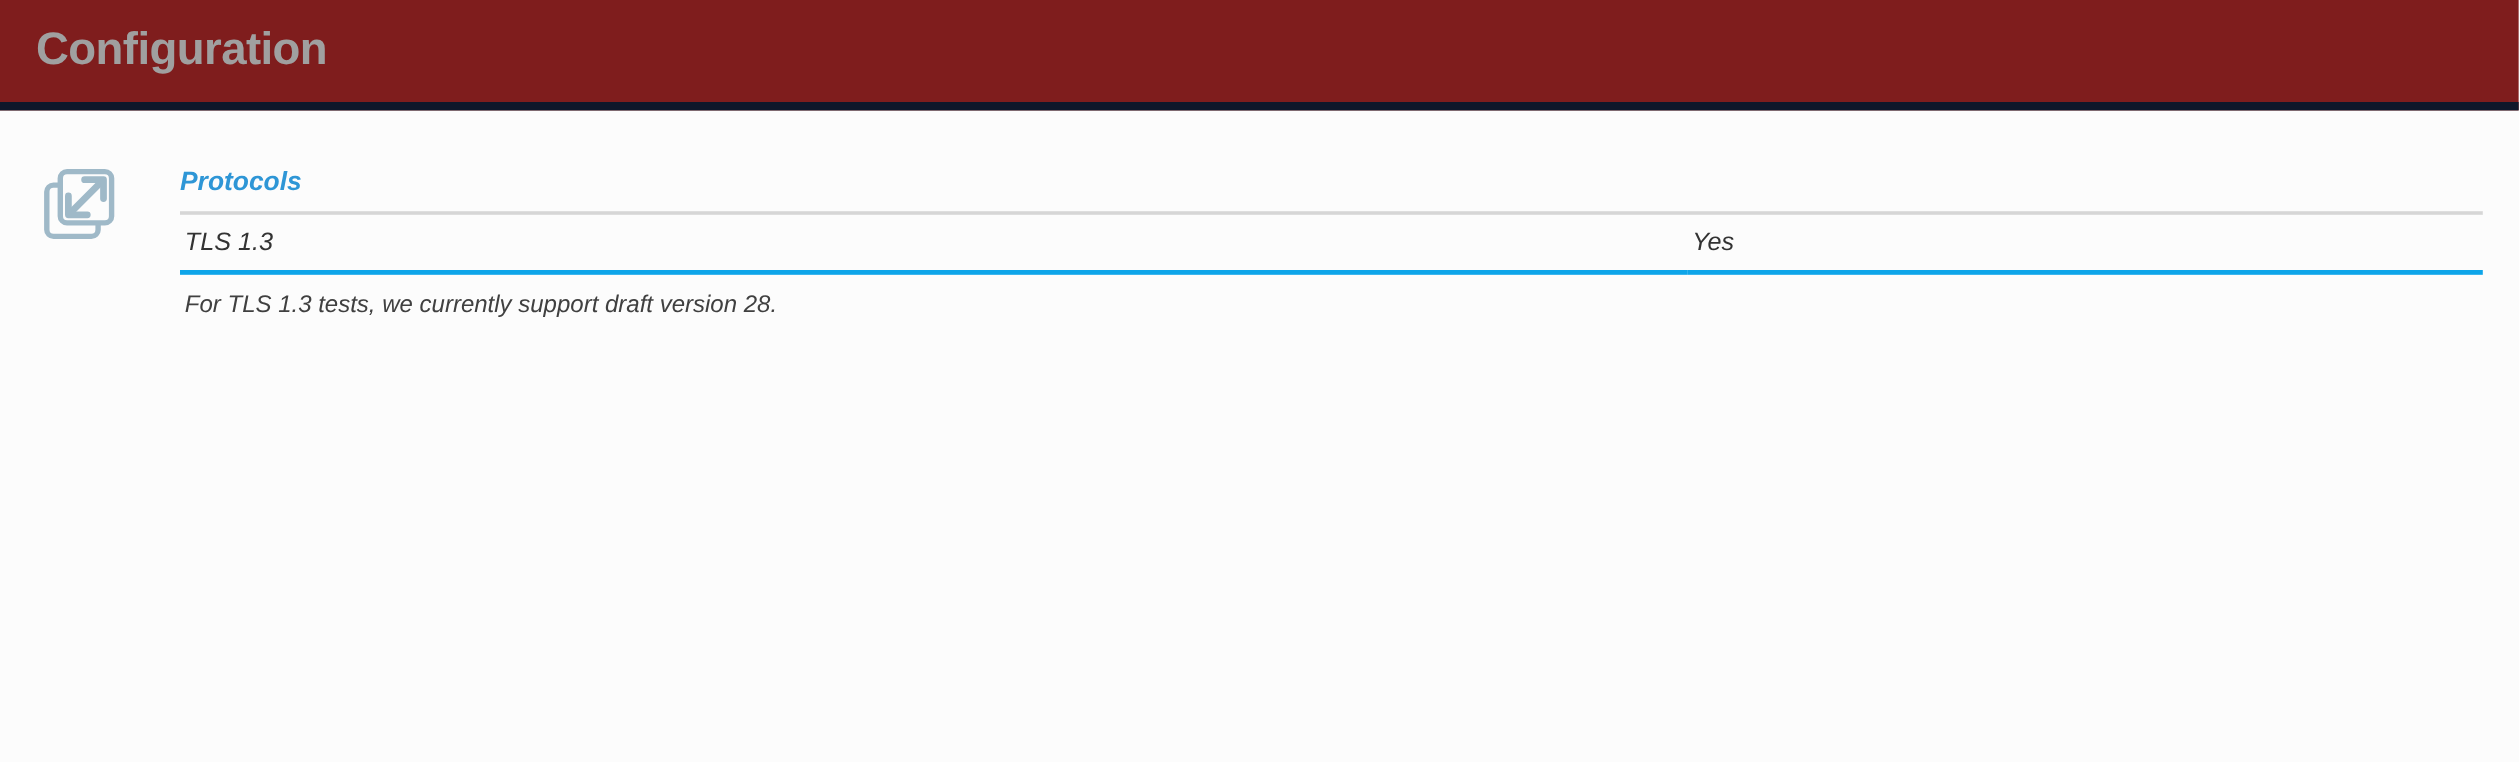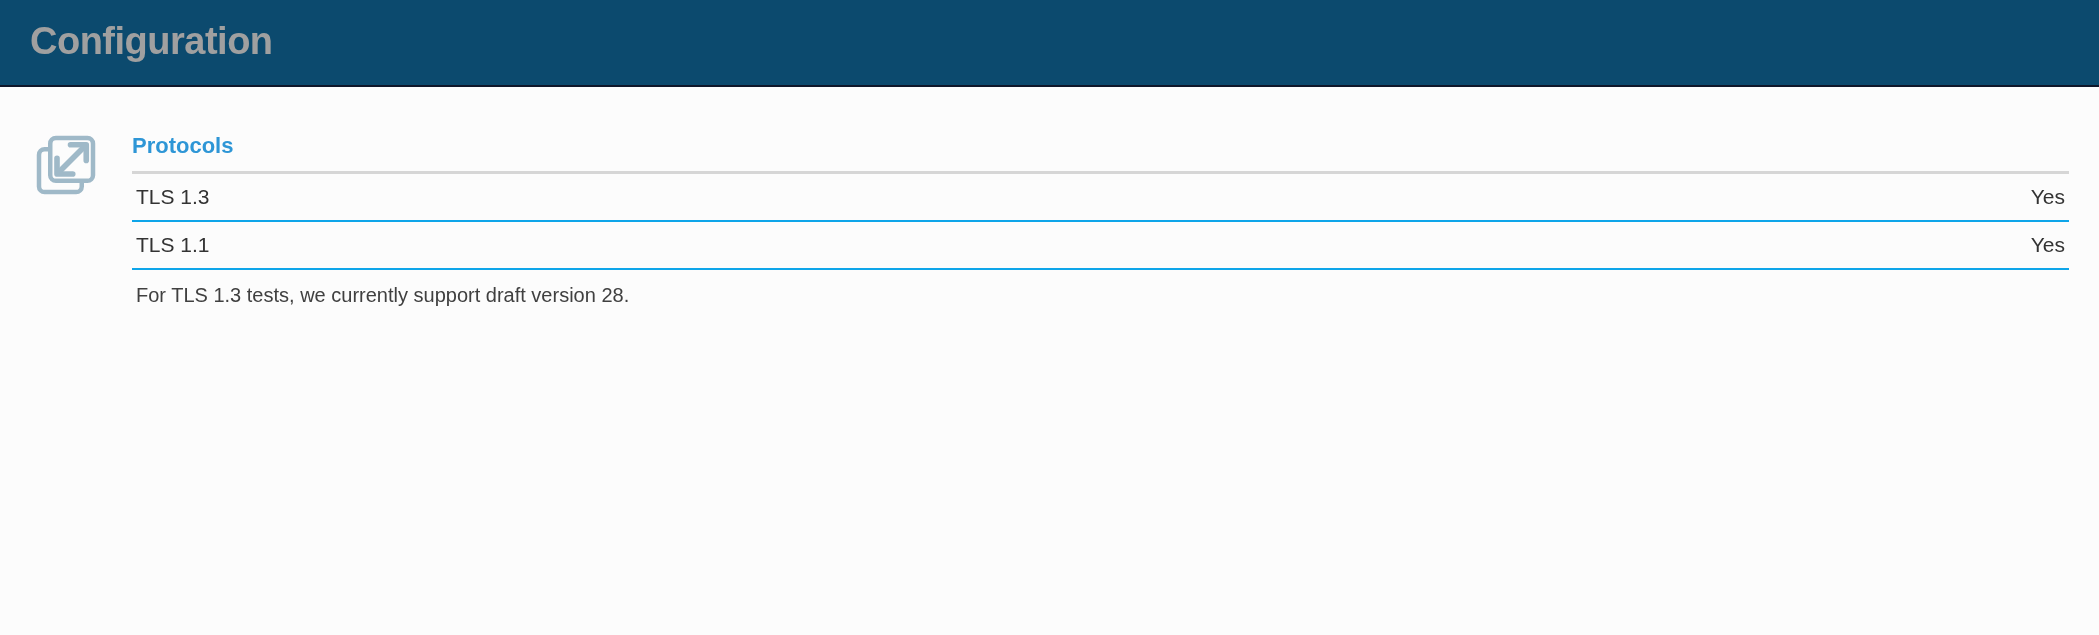--- a/index.html
+++ b/index.html
@@ -6,34 +6,35 @@
       margin: 0;
       padding: 0;
       box-sizing: border-box;
     }
     body {
       font-family: -apple-system, BlinkMacSystemFont, "Segoe UI", Helvetica, Arial, sans-serif;
       background: #fcfcfc;
       color: #333;
     }
     .header {
-      background: #0c4a6e;
-      border-bottom: 2px solid #0f172a;
+      background: #7f1d1d;
+      border-bottom: 7px solid #0f172a;
       padding: 20px 30px 22px 30px;
     }
     .header h1 {
       font-size: 38px;
       font-weight: 700;
       color: #a0a0a0;
       letter-spacing: -0.5px;
     }
     .content {
       display: flex;
       padding: 40px 30px 20px 30px;
-      gap: 30px;
+      gap: 48px;
+      font-style: italic;
     }
     .icon-col {
       flex: 0 0 auto;
       padding-top: 2px;
     }
     .expand-icon {
       width: 72px;
       height: 72px;
     }
     .table-col {
@@ -44,29 +45,28 @@
       font-size: 22px;
       font-weight: 700;
       padding: 6px 0 12px 0;
       border-bottom: 3px solid #d6d6d6;
     }
     .proto-table {
       width: 100%;
       border-collapse: collapse;
     }
     .proto-table tr {
-      border-bottom: 2px solid #0ea5e9;
+      border-bottom: 4px solid #0ea5e9;
     }
     .proto-table td {
       padding: 11px 4px;
       font-size: 21px;
       color: #333;
     }
     .proto-table td.val {
-      text-align: right;
     }
     .green {
       color: #2f8f2f;
     }
     .footnote {
       color: #404040;
       font-size: 20px;
       padding: 14px 4px 4px 4px;
     }
   </style>
@@ -90,22 +90,18 @@
 
   <div class="table-col">
     <div class="section-title">Protocols</div>
 
     <table class="proto-table">
       <tbody id="proto-body">
           <tr>
             <td class="green">TLS 1.3</td>
             <td class="val green">Yes</td>
           </tr>
-          <tr>
-            <td>TLS 1.1</td>
-            <td class="val">Yes</td>
-          </tr>
         </tbody>
     </table>
 
     <div class="footnote">For TLS 1.3 tests, we currently support draft version 28.</div>
   </div>
 </div>
 
 </body></html>

